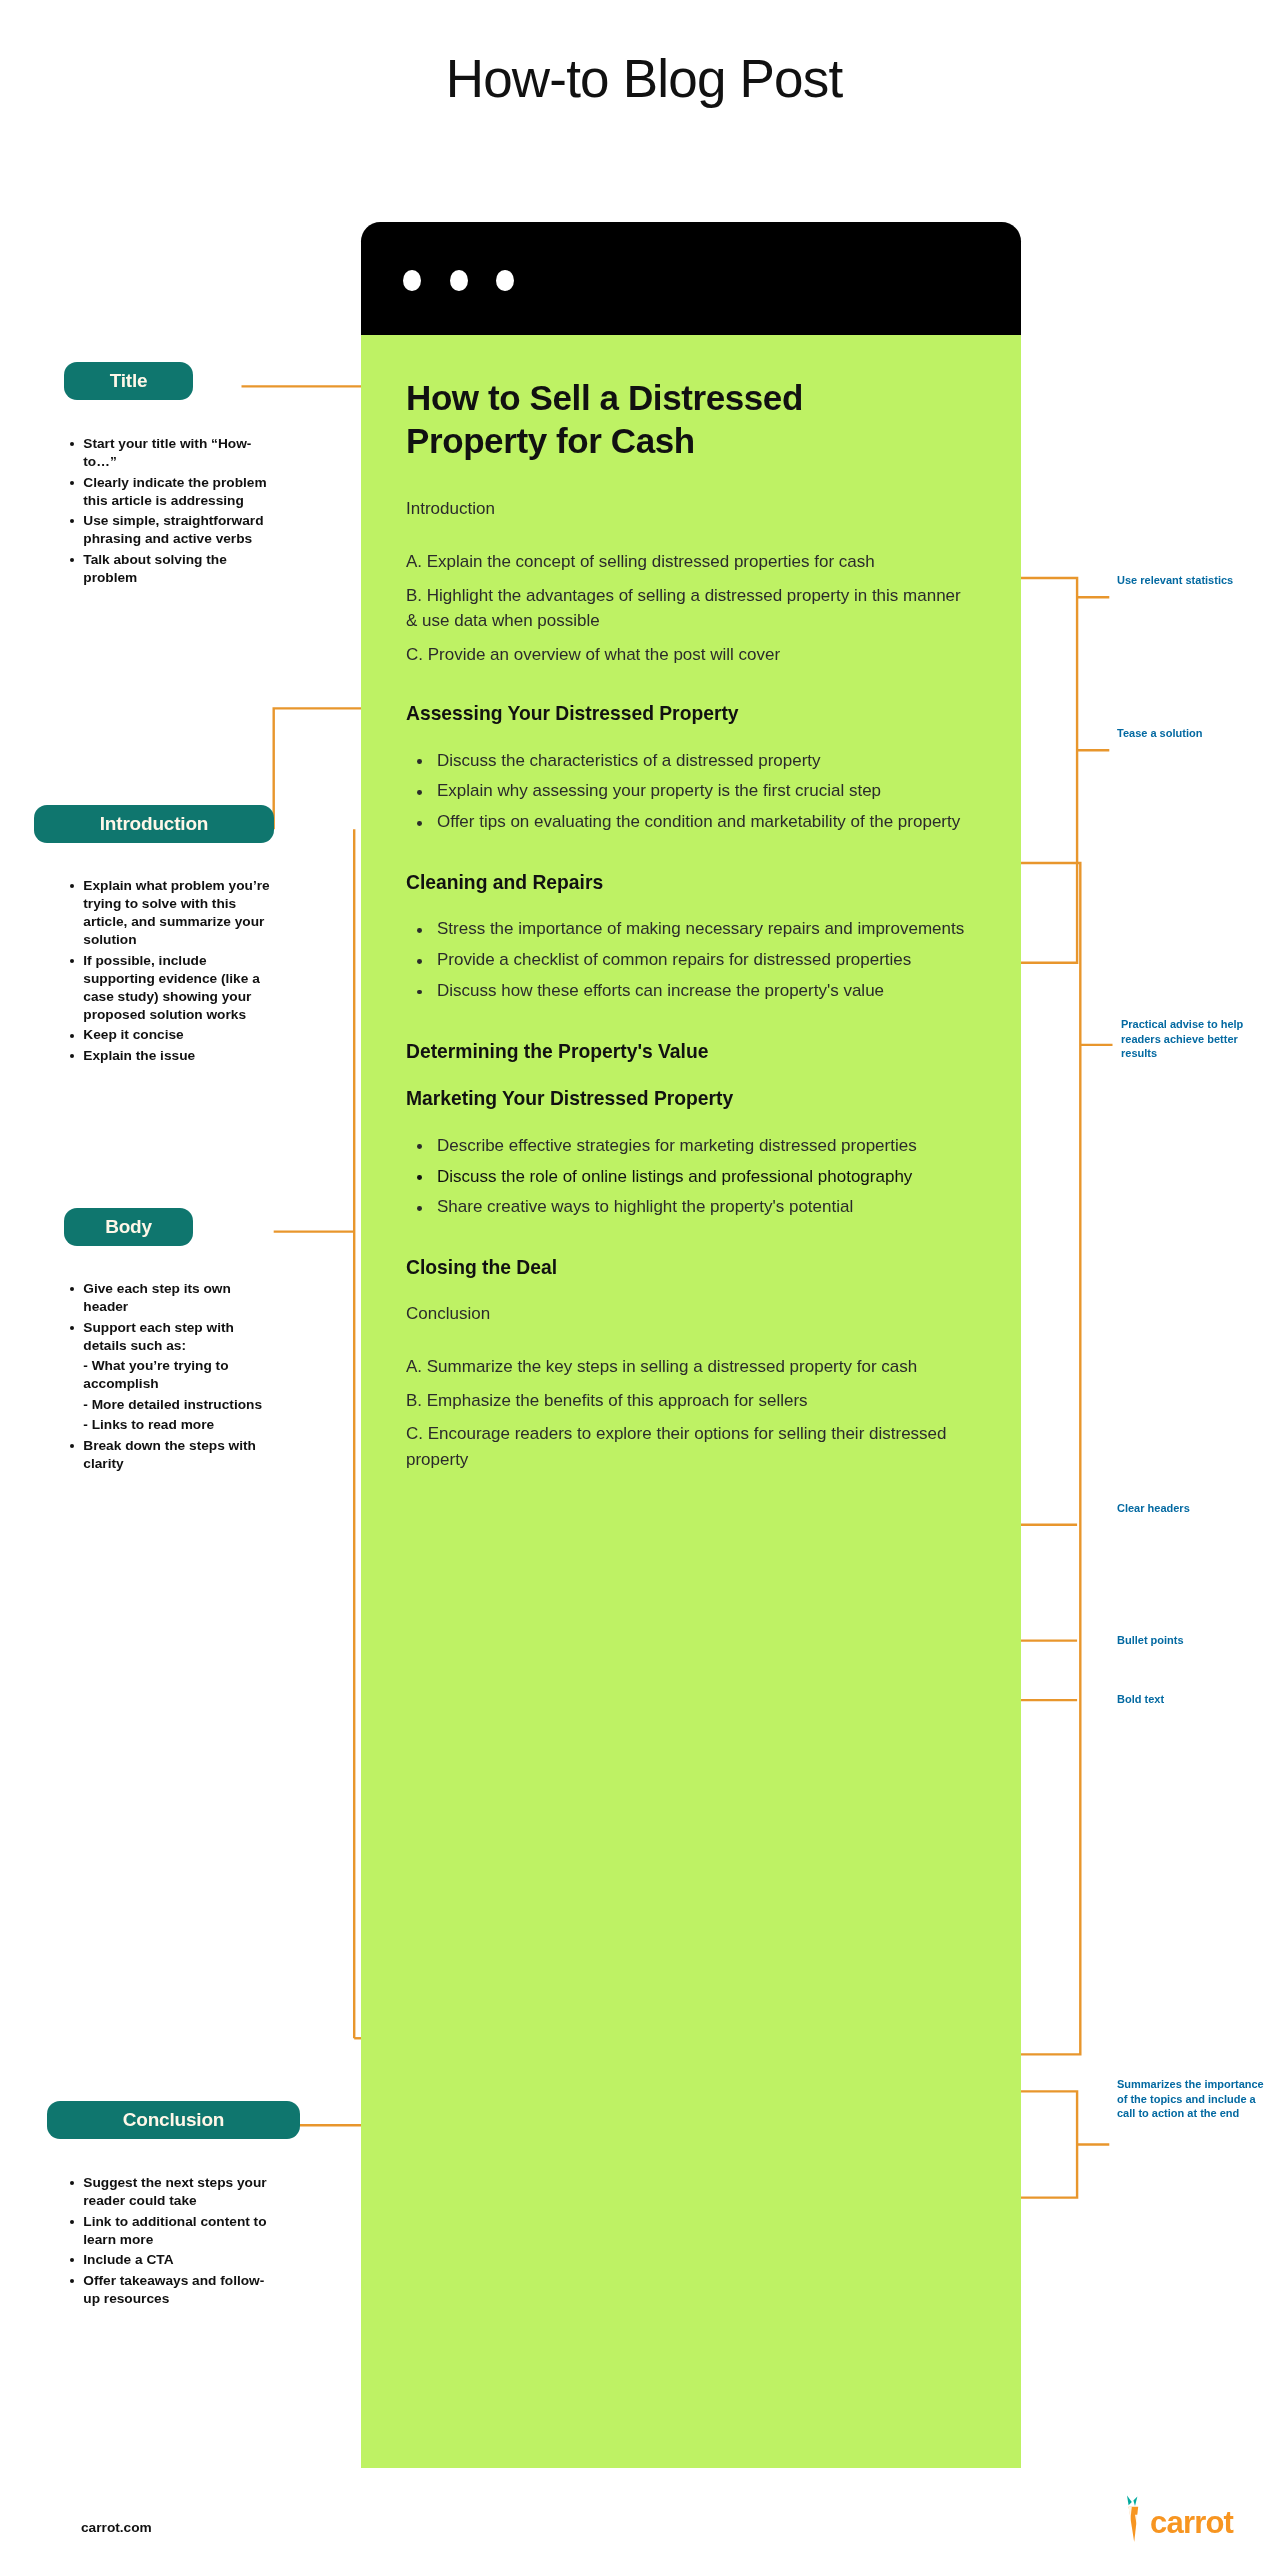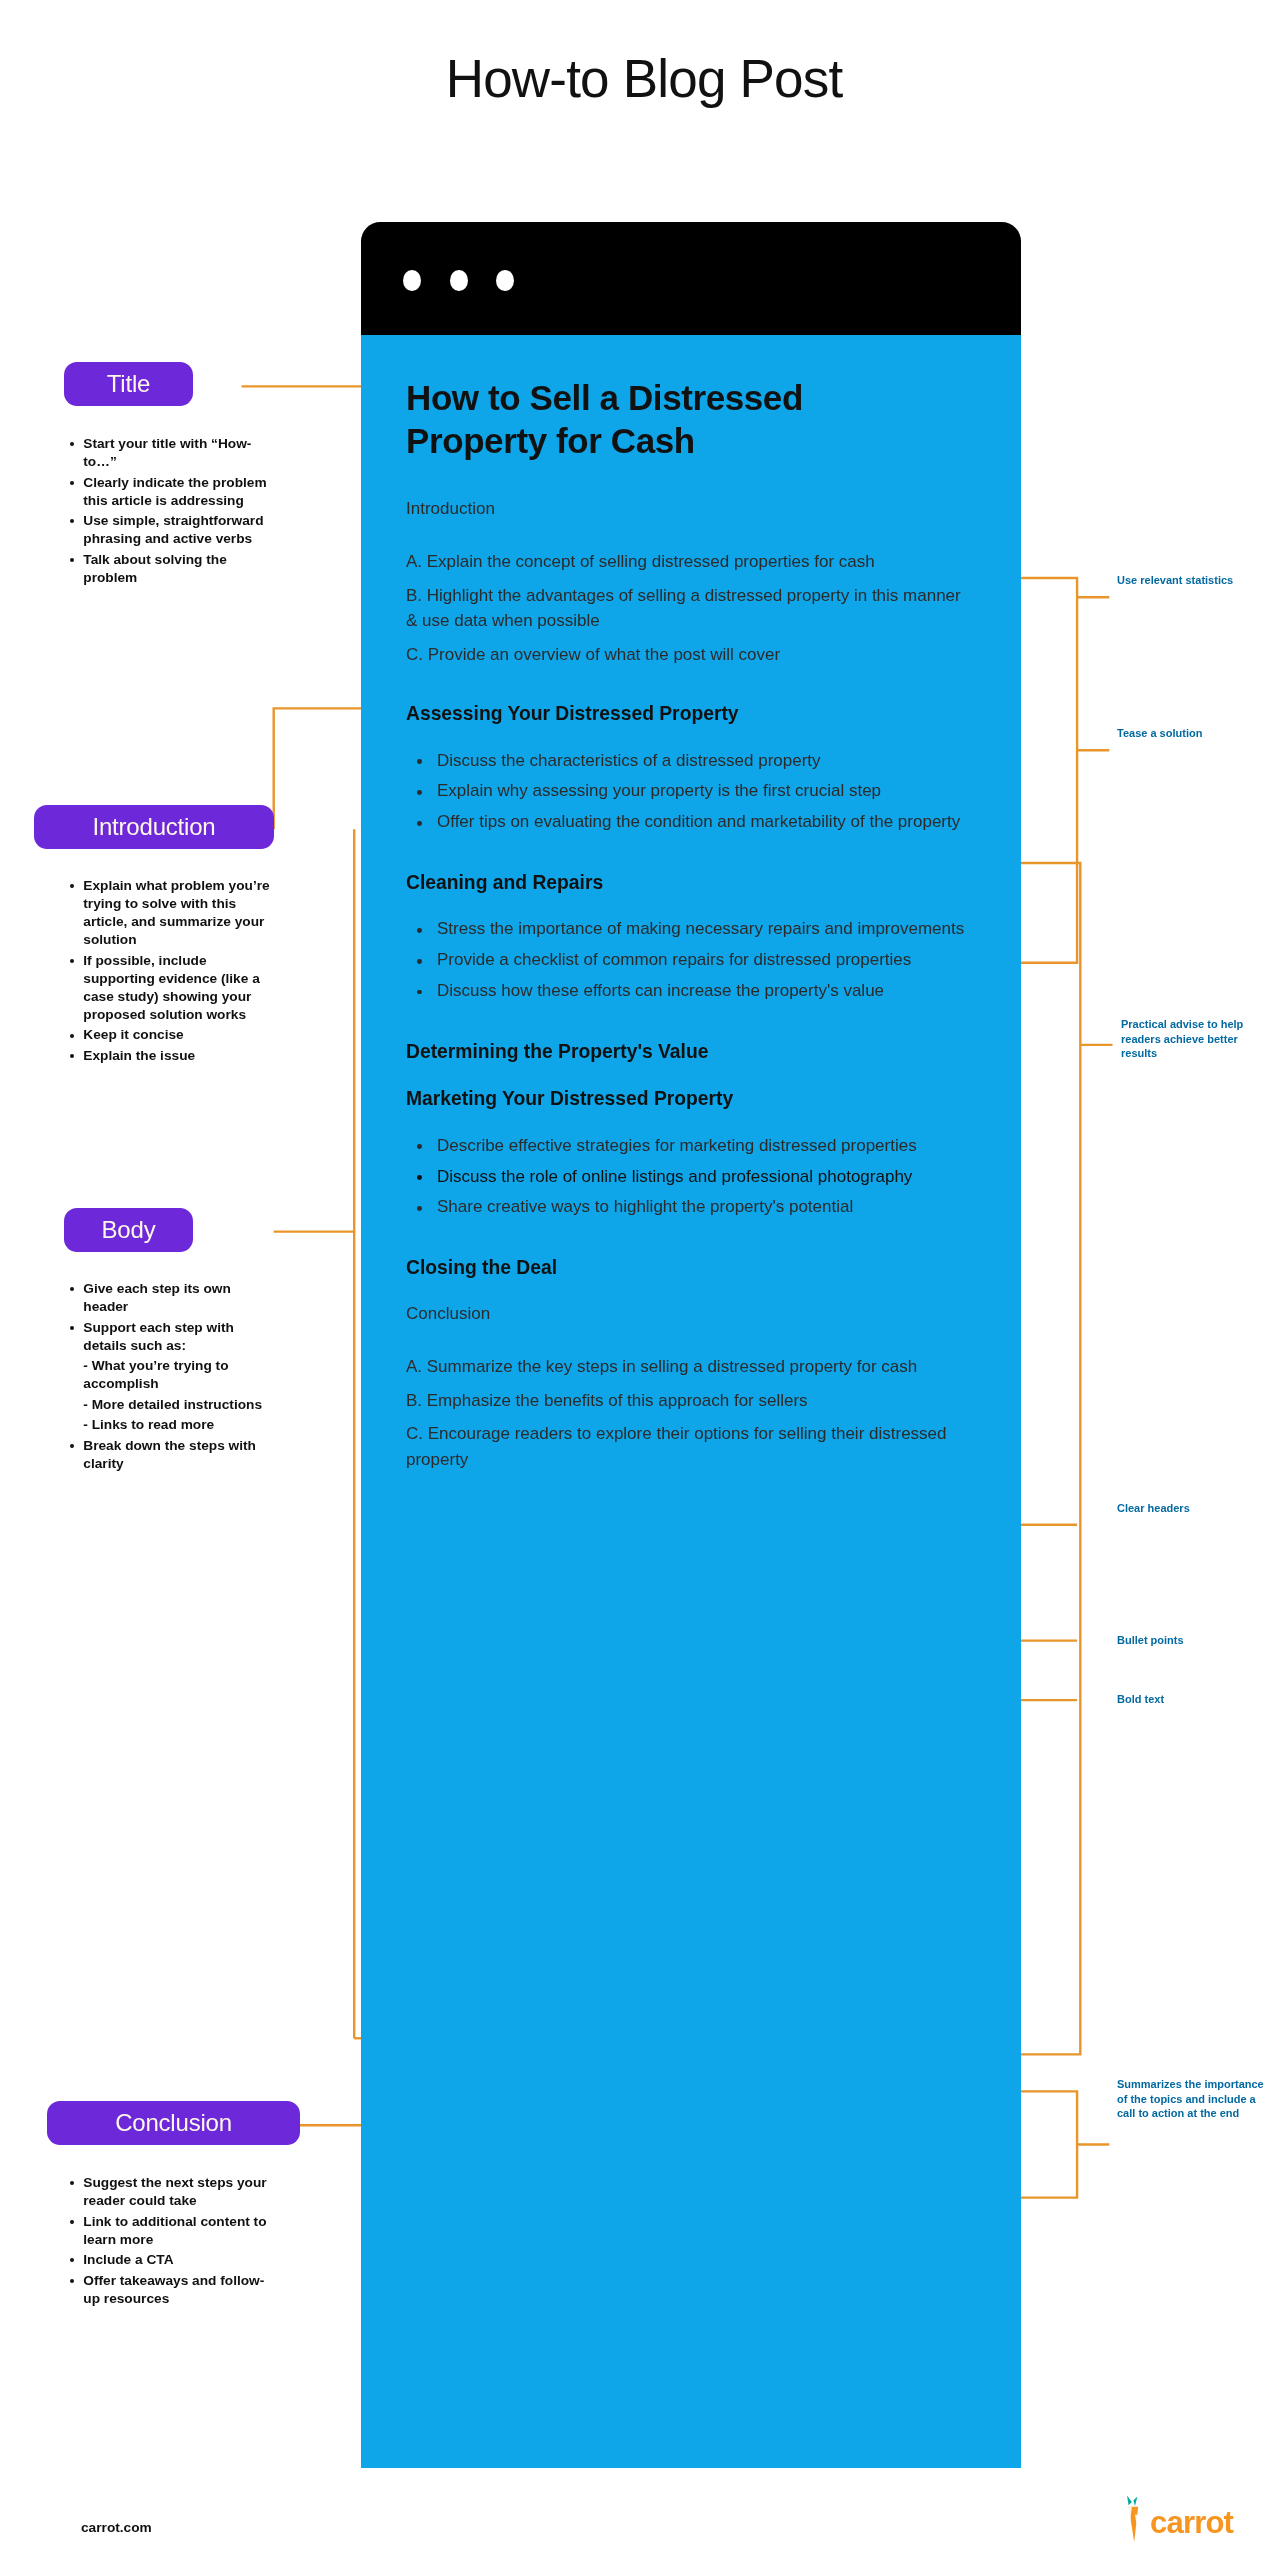--- a/index.html
+++ b/index.html
@@ -33,21 +33,21 @@
   }
   .dot{
     position:absolute;top:48px;width:17.7px;height:21px;
     background:#ffffff;border-radius:50%;
   }
   .dot.d1{left:42px;}
   .dot.d2{left:89px;}
   .dot.d3{left:135px;}
   .phone-screen{
     position:absolute;left:0;top:113px;width:660px;height:2133px;
-    background:#0ea5e9;
+    background:#bef264;
     padding:0;
     box-sizing:border-box;
   }
   .screen-inner{padding:42px 45px 48px 45px;}
 
   .post-title{
     font-size:35px;font-weight:bold;line-height:1.22;
     color:#111111;margin:0 0 35px 0;letter-spacing:-0.4px;
     max-width:483px;
   }
@@ -73,24 +73,24 @@
   ul.blist li::before{
     content:"";position:absolute;left:11.3px;top:10.5px;
     width:4.8px;height:4.8px;border-radius:50%;background:#2b2b2b;
   }
   ul.blist li.bold{font-weight:normal;color:#111111;}
   ul.blist li.bold::before{background:#111111;}
 
   
   .badge{
     position:absolute;
-    background:#6d28d9;
+    background:#0f766e;
     color:#FFF7E8;
     border-radius:13px;
-    font-size:24px;font-weight:normal;
+    font-size:19px;font-weight:bold;
     padding:8px 21px;
     text-align:center;
     white-space:nowrap;
     letter-spacing:-0.2px;
   }
   .side-list{
     position:absolute;
     width:209px;
     list-style:none;margin:0;padding:0;
   }

